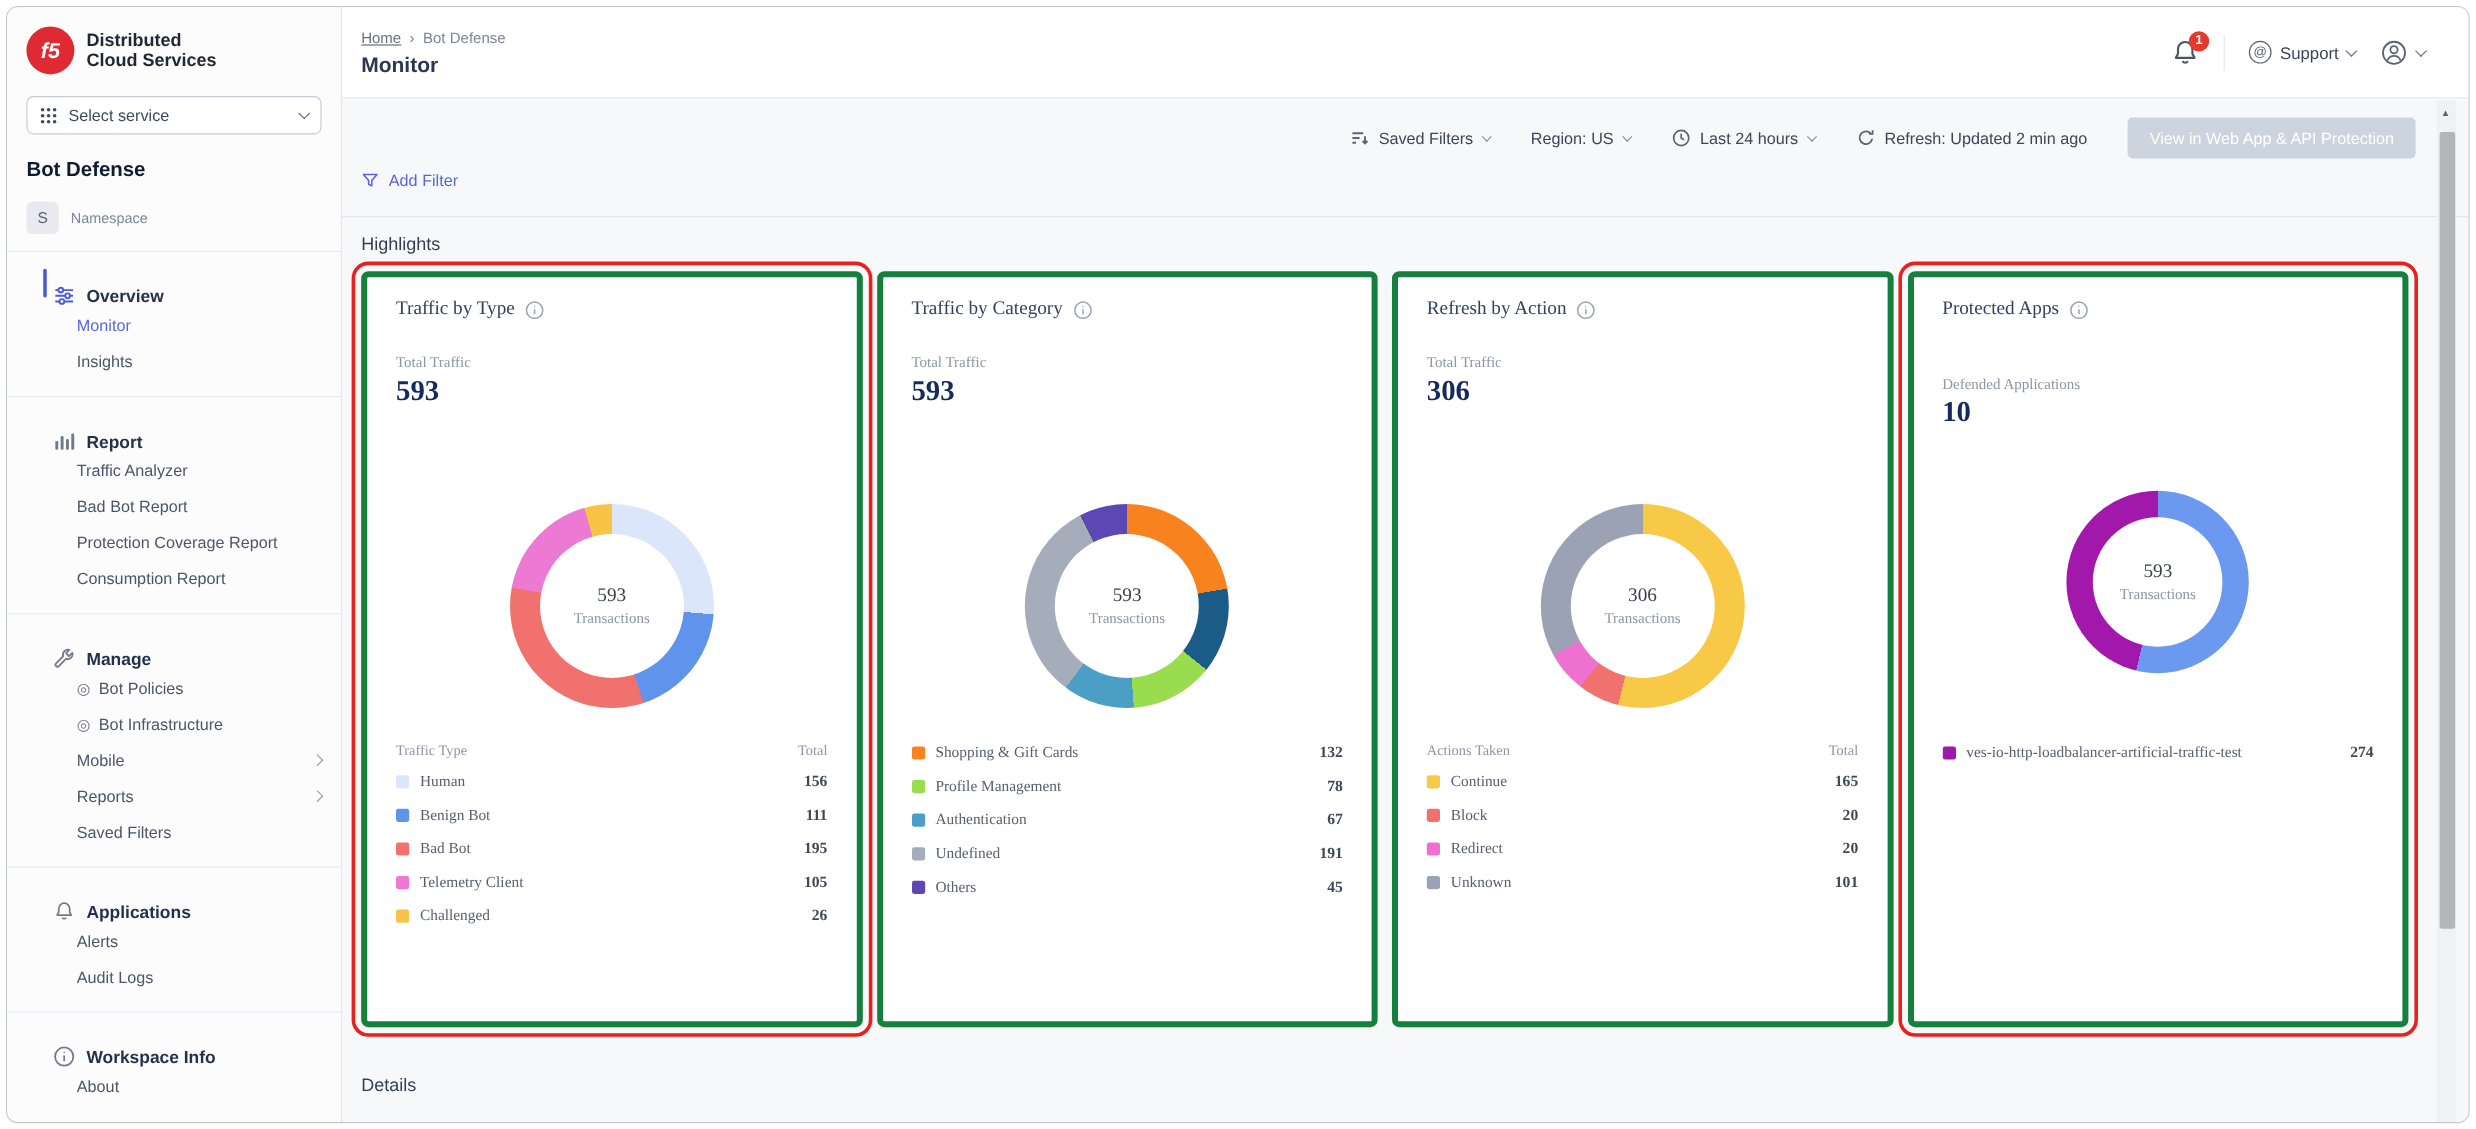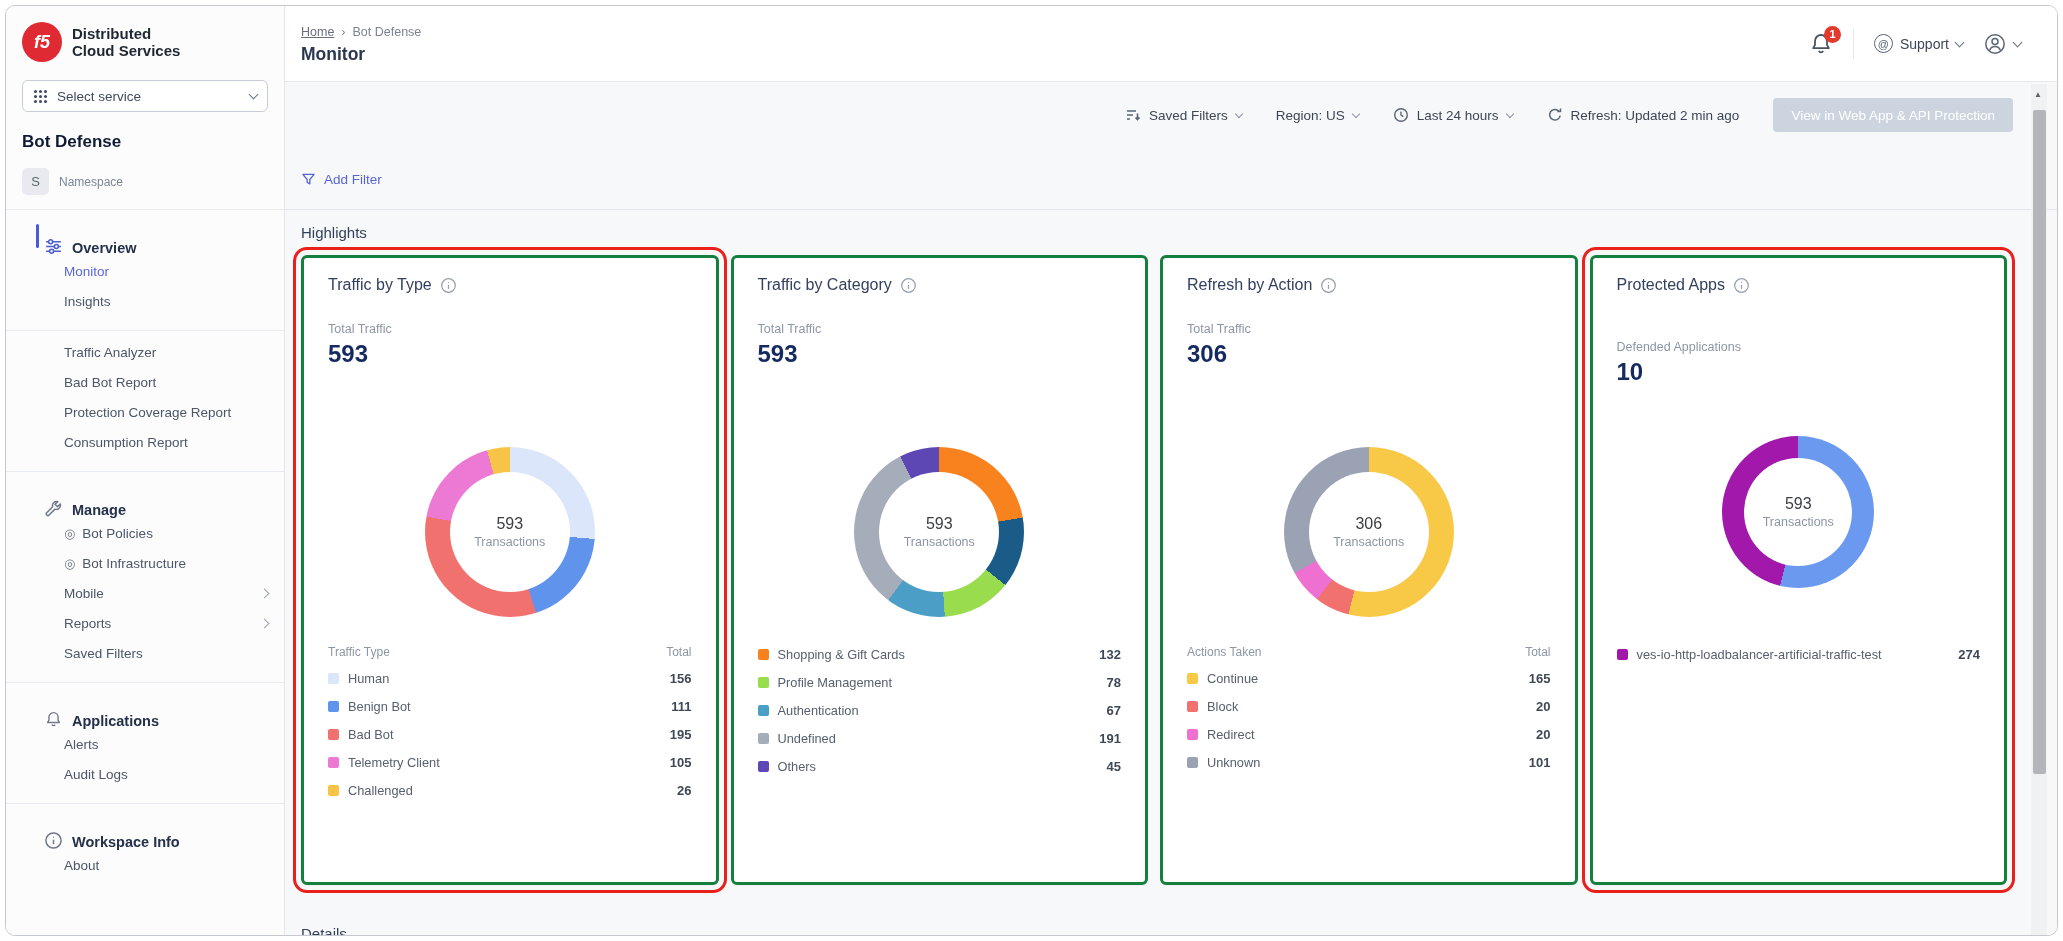--- a/index.html
+++ b/index.html
@@ -67,30 +67,30 @@
 
   .content { position:absolute; top:76px; left:0; right:0; bottom:0; padding:0 16px; overflow:hidden; }
   .toolbar { display:flex; justify-content:flex-end; align-items:center; gap:34px; padding:16px 28px 0 0; }
   .tb-item { display:flex; align-items:center; gap:8px; font-size:13.5px; color:#3d4656; cursor:pointer; }
   .tb-item .ticon { width:16px; height:16px; color:#5a6474; }
   .tb-item .ticon svg { width:100%; height:100%; display:block; }
   .tb-item .chev { border-color:#8a93a3; width:6px; height:6px; }
   .cta-btn { height:34px; padding:0 18px; border:none; border-radius:4px; background:#ccd4e0;
     color:#fff; font-size:13.5px; font-family:inherit; cursor:default; }
   .addfilter { display:flex; align-items:center; gap:8px; color:#5966d2; font-size:13.5px;
-    margin-top:40px; width:max-content; cursor:pointer; }
+    margin-top:11px; width:max-content; cursor:pointer; }
   .addfilter .ticon { width:15px; height:15px; color:#5966d2; }
   .addfilter .ticon svg { width:100%; height:100%; display:block; }
   .hl-divider { border-top:1px solid #e3e6ec; margin:22px -16px 0; }
   .section-title { font-size:15px; color:#333f56; padding:14px 0 0 0; }
 
   
   .cards { display:grid; grid-template-columns:repeat(4,1fr); gap:12px; margin:14px 34px 0 0; height:630px; }
-  .card { position:relative; background:#fff; border:3px solid #15803d; border-radius:6px;
-    box-shadow:0 1px 2px rgba(16,24,40,.04); }
+  .card { position:relative; background:#fff; border:5px solid #15803d; border-radius:6px;
+    box-shadow:0 1px 2px rgba(16,24,40,.04);font-family:Liberation Serif, serif; }
   .card.highlighted { outline:3px solid #e8211d; outline-offset:5px; }
   .card-title-row { position:absolute; top:18px; left:24px; display:flex; align-items:center; gap:8px; }
   .card-title { font-size:16px; color:#33415e; }
   .info-icon { width:17px; height:17px; color:#98a1b0; }
   .info-icon svg { width:100%; height:100%; display:block; }
   .metric-label { position:absolute; top:64px; left:24px; font-size:12.5px; color:#8d96a5; }
   .metric-value { position:absolute; top:82px; left:24px; font-size:24px; font-weight:700; color:#152a5e; }
   .card.shifted .metric-label { top:82px; }
   .card.shifted .metric-value { top:100px; }
   .donut { position:absolute; top:189px; left:50%; transform:translateX(-50%);
@@ -166,20 +166,31 @@
           </span>
           <span class="nav-label">Overview</span>
         </div>
         <div class="nav-item active">
           <span>Monitor</span>
         </div>
         <div class="nav-item">
           <span>Insights</span>
         </div>
         <div class="side-divider"></div>
+        <div class="nav-header">
+          <span class="nav-icon">
+            <svg viewBox="0 0 18 18" fill="currentColor">
+              <rect x="2" y="9" width="2.3" height="7" rx="1"></rect>
+              <rect x="6.2" y="5" width="2.3" height="11" rx="1"></rect>
+              <rect x="10.4" y="7.5" width="2.3" height="8.5" rx="1"></rect>
+              <rect x="14.6" y="3" width="2.3" height="13" rx="1"></rect>
+            </svg>
+          </span>
+          <span class="nav-label">Report</span>
+        </div>
         <div class="nav-item">
           <span>Traffic Analyzer</span>
         </div>
         <div class="nav-item">
           <span>Bad Bot Report</span>
         </div>
         <div class="nav-item">
           <span>Protection Coverage Report</span>
         </div>
         <div class="nav-item">

